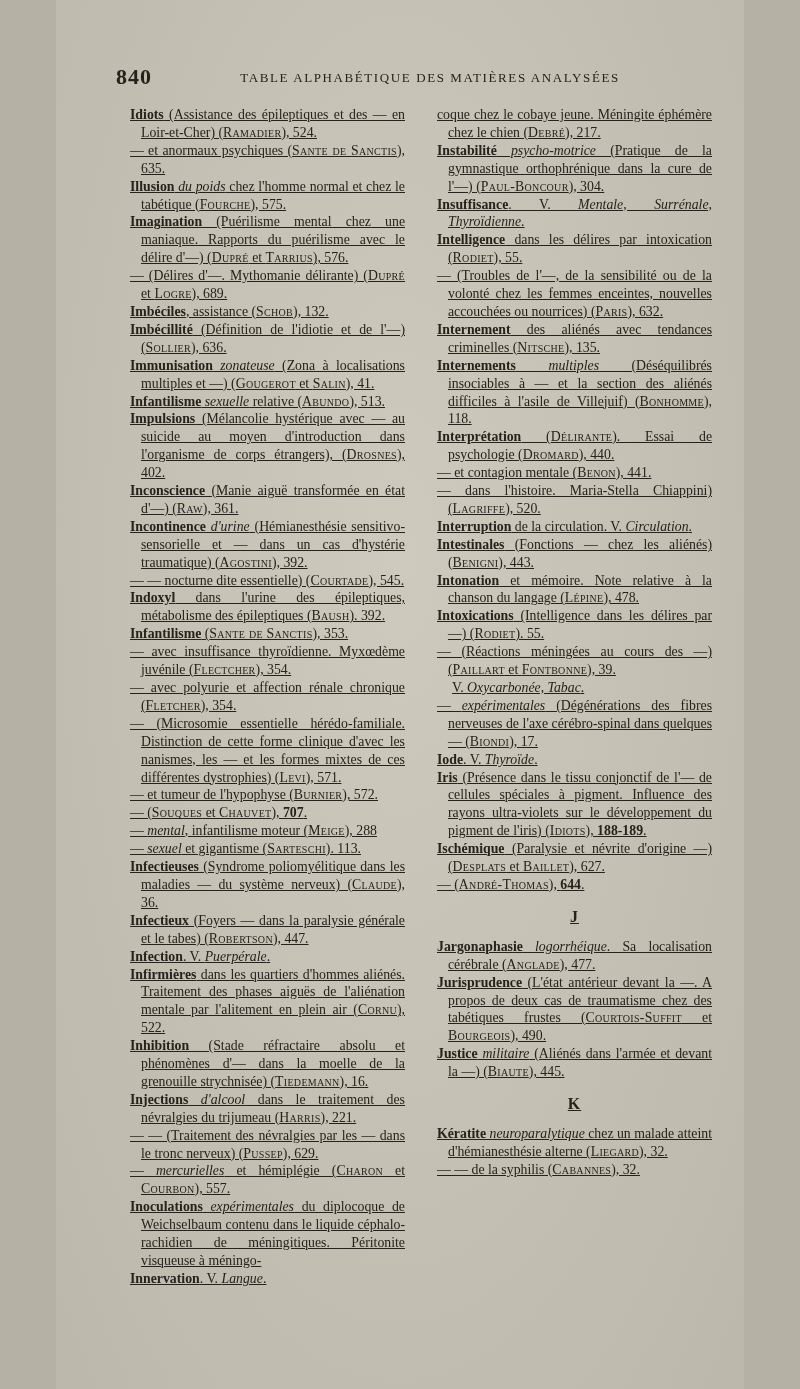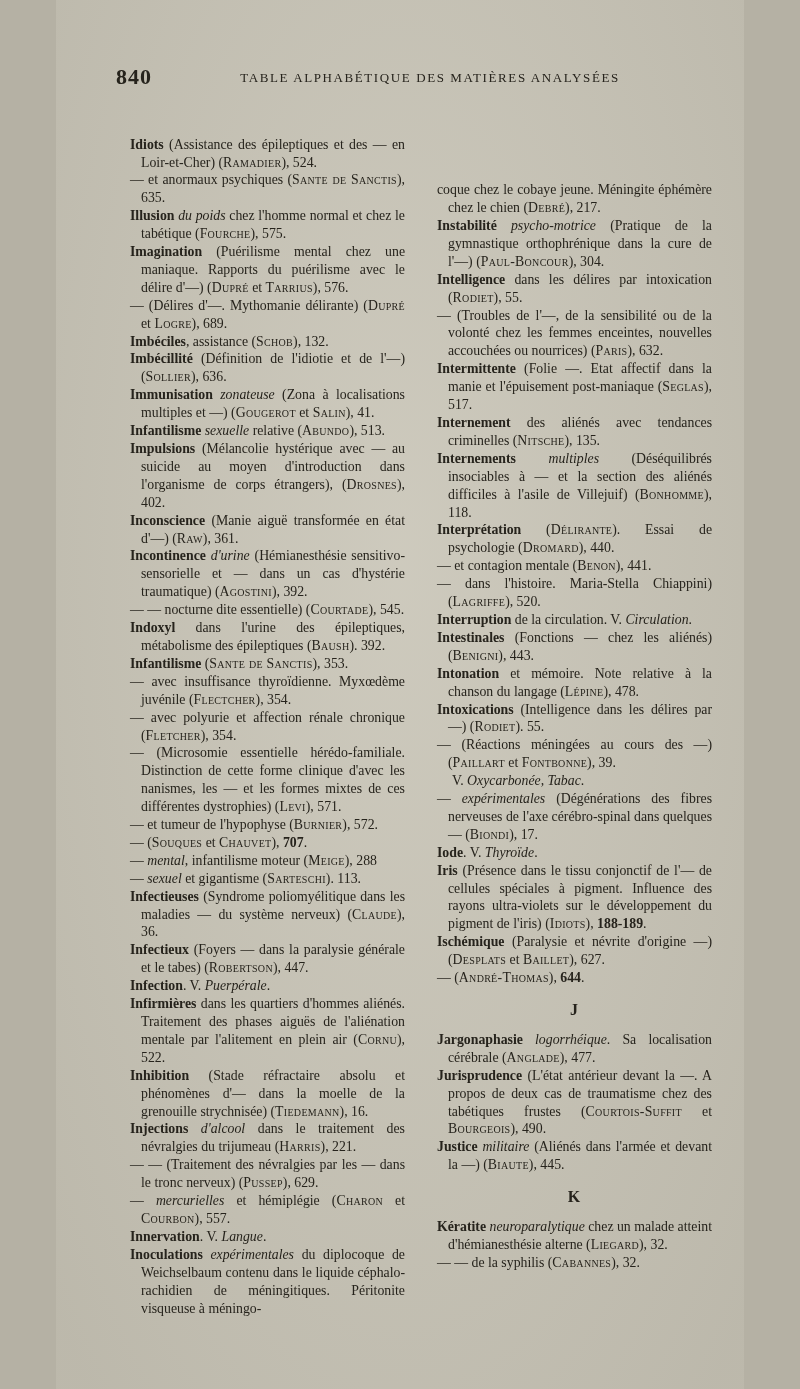--- a/index.html
+++ b/index.html
@@ -42,21 +42,22 @@
     padding-top: 2px;
     white-space: nowrap;
   }
   .columns {
     position: absolute;
     top: 106px;
     left: 74px;
     right: 32px;
     bottom: 42px;
     display: flex;
-    align-items: center;
+    align-items: flex-start;
+    text-decoration: underline;
   }
   .col {
     width: 331px;
     font-size: 13.8px;
     line-height: 17.9px;
     text-align: justify;
   }
   .divider {
     width: 1px;
     background: #4a463c;
@@ -118,30 +119,30 @@
         <p class="entry"><span class="run-p">— </span><span class="run-i">mental</span><span class="run-p">, infantilisme moteur (</span><span class="run-sc">Meige</span><span class="run-p">), 288</span></p>
         <p class="entry"><span class="run-p">— </span><span class="run-i">sexuel</span><span class="run-p"> et gigantisme (</span><span class="run-sc">Sarteschi</span><span class="run-p">). 113.</span></p>
         <p class="entry"><span class="run-b">Infectieuses</span><span class="run-p"> (Syndrome poliomyélitique dans les maladies — du système nerveux) (</span><span class="run-sc">Claude</span><span class="run-p">), 36.</span></p>
         <p class="entry"><span class="run-b">Infectieux</span><span class="run-p"> (Foyers — dans la paralysie générale et le tabes) (</span><span class="run-sc">Robertson</span><span class="run-p">), 447.</span></p>
         <p class="entry"><span class="run-b">Infection</span><span class="run-p">. V. </span><span class="run-i">Puerpérale</span><span class="run-p">.</span></p>
         <p class="entry"><span class="run-b">Infirmières</span><span class="run-p"> dans les quartiers d'hommes aliénés. Traitement des phases aiguës de l'aliénation mentale par l'alitement en plein air (</span><span class="run-sc">Cornu</span><span class="run-p">), 522.</span></p>
         <p class="entry"><span class="run-b">Inhibition</span><span class="run-p"> (Stade réfractaire absolu et phénomènes d'— dans la moelle de la grenouille strychnisée) (</span><span class="run-sc">Tiedemann</span><span class="run-p">), 16.</span></p>
         <p class="entry"><span class="run-b">Injections</span><span class="run-i"> d'alcool</span><span class="run-p"> dans le traitement des névralgies du trijumeau (</span><span class="run-sc">Harris</span><span class="run-p">), 221.</span></p>
         <p class="entry"><span class="run-p">— — (Traitement des névralgies par les — dans le tronc nerveux) (</span><span class="run-sc">Pussep</span><span class="run-p">), 629.</span></p>
         <p class="entry"><span class="run-p">— </span><span class="run-i">mercurielles</span><span class="run-p"> et hémiplégie (</span><span class="run-sc">Charon</span><span class="run-p"> et </span><span class="run-sc">Courbon</span><span class="run-p">), 557.</span></p>
+        <p class="entry"><span class="run-b">Inoculations</span><span class="run-i"> expérimentales</span><span class="run-p"> du diplocoque de Weichselbaum contenu dans le liquide céphalo-rachidien de méningitiques. Péritonite visqueuse à méningo-</span></p>
         <p class="entry"><span class="run-b">Innervation</span><span class="run-p">. V. </span><span class="run-i">Langue</span><span class="run-p">.</span></p>
-        <p class="entry"><span class="run-b">Inoculations</span><span class="run-i"> expérimentales</span><span class="run-p"> du diplocoque de Weichselbaum contenu dans le liquide céphalo-rachidien de méningitiques. Péritonite visqueuse à méningo-</span></p>
       </div>
     <div class="divider"></div>
     <div class="col">
         <p class="entry"><span class="run-p">coque chez le cobaye jeune. Méningite éphémère chez le chien (</span><span class="run-sc">Debré</span><span class="run-p">), 217.</span></p>
         <p class="entry"><span class="run-b">Instabilité</span><span class="run-i"> psycho-motrice</span><span class="run-p"> (Pratique de la gymnastique orthophrénique dans la cure de l'—) (</span><span class="run-sc">Paul-Boncour</span><span class="run-p">), 304.</span></p>
+        <p class="entry"><span class="run-b">Insuffisance</span><span class="run-p">. V. </span><span class="run-i">Mentale, Surrénale, Thyroïdienne</span><span class="run-p">.</span></p>
         <p class="entry"><span class="run-b">Intelligence</span><span class="run-p"> dans les délires par intoxication (</span><span class="run-sc">Rodiet</span><span class="run-p">), 55.</span></p>
         <p class="entry"><span class="run-p">— (Troubles de l'—, de la sensibilité ou de la volonté chez les femmes enceintes, nouvelles accouchées ou nourrices) (</span><span class="run-sc">Paris</span><span class="run-p">), 632.</span></p>
-        <p class="entry"><span class="run-b">Intermittente</span><span class="run-p"> (Folie —. Etat affectif dans la manie et l'épuisement post-maniaque (</span><span class="run-sc">Seglas</span><span class="run-p">), 517.</span></p>
         <p class="entry"><span class="run-b">Internement</span><span class="run-p"> des aliénés avec tendances criminelles (</span><span class="run-sc">Nitsche</span><span class="run-p">), 135.</span></p>
         <p class="entry"><span class="run-b">Internements</span><span class="run-i"> multiples</span><span class="run-p"> (Déséquilibrés insociables à — et la section des aliénés difficiles à l'asile de Villejuif) (</span><span class="run-sc">Bonhomme</span><span class="run-p">), 118.</span></p>
         <p class="entry"><span class="run-b">Interprétation</span><span class="run-p"> (</span><span class="run-sc">Délirante</span><span class="run-p">). Essai de psychologie (</span><span class="run-sc">Dromard</span><span class="run-p">), 440.</span></p>
         <p class="entry"><span class="run-p">— et contagion mentale (</span><span class="run-sc">Benon</span><span class="run-p">), 441.</span></p>
         <p class="entry"><span class="run-p">— dans l'histoire. Maria-Stella Chiappini) (</span><span class="run-sc">Lagriffe</span><span class="run-p">), 520.</span></p>
         <p class="entry"><span class="run-b">Interruption</span><span class="run-p"> de la circulation. V. </span><span class="run-i">Circulation</span><span class="run-p">.</span></p>
         <p class="entry"><span class="run-b">Intestinales</span><span class="run-p"> (Fonctions — chez les aliénés) (</span><span class="run-sc">Benigni</span><span class="run-p">), 443.</span></p>
         <p class="entry"><span class="run-b">Intonation</span><span class="run-p"> et mémoire. Note relative à la chanson du langage (</span><span class="run-sc">Lépine</span><span class="run-p">), 478.</span></p>
         <p class="entry"><span class="run-b">Intoxications</span><span class="run-p"> (Intelligence dans les délires par —) (</span><span class="run-sc">Rodiet</span><span class="run-p">). 55.</span></p>
         <p class="entry"><span class="run-p">— (Réactions méningées au cours des —) (</span><span class="run-sc">Paillart</span><span class="run-p"> et </span><span class="run-sc">Fontbonne</span><span class="run-p">), 39.</span></p>

